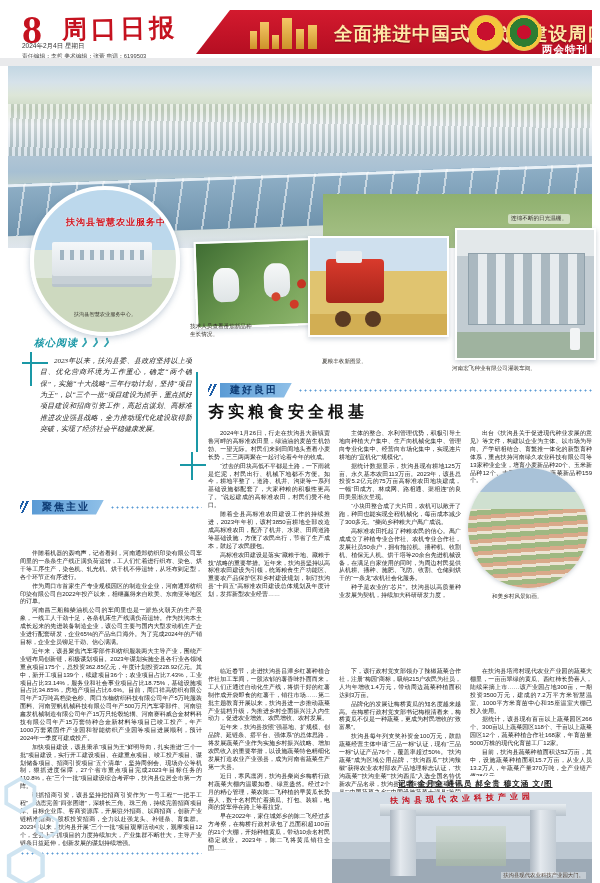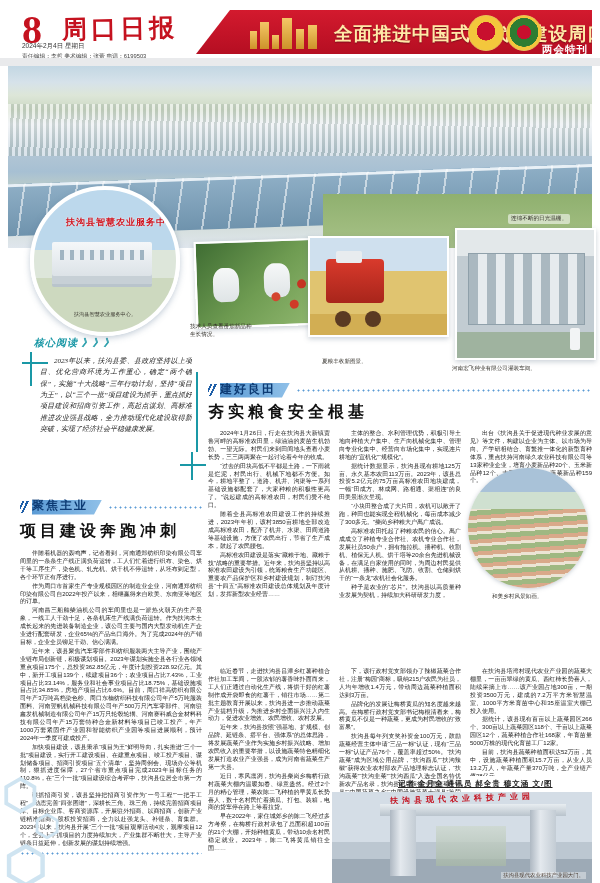--- a/index.html
+++ b/index.html
@@ -80,21 +80,21 @@
   
   .core-label{position:absolute;left:34px;top:336px;font:italic 900 10px "Liberation Serif",serif;color:#1a98a6;letter-spacing:1px;}
   .core-box{position:absolute;left:40px;top:356px;width:152px;height:118px;overflow:hidden;
     font:italic 7px/1.62 "Liberation Serif",serif;color:#222;text-align:justify;}
   .core-box p{margin:0;text-indent:2em;}
   .tick{position:absolute;background:#1a98a6;z-index:3;}
   
   .ribbon-row{position:absolute;display:flex;align-items:center;height:14px;}
   .slashes{width:10px;height:12px;margin-right:2px;
     background:linear-gradient(115deg,transparent 0 2px,#1f5fa8 2px 4px,transparent 4px 6px,#1f5fa8 6px 8px,transparent 8px);}
-  .ribbon{height:15px;line-height:13px;padding:0 14px 0 0;font-size:12px;font-weight:bold;color:#0d3b74;
+  .ribbon{height:15px;line-height:13px;padding:0 14px 0 10px;font-size:10px;font-weight:bold;color:#0d3b74;
     background:linear-gradient(90deg,#5b9bd5,#8fc0e8);clip-path:polygon(0 0,100% 0,calc(100% - 8px) 100%,0 100%);
     letter-spacing:2px;white-space:nowrap;}
   .dots{flex:1;height:3px;margin-left:6px;
     background:radial-gradient(circle,#5b9bd5 0.9px,transparent 1.1px) left center/5px 3px repeat-x;}
   .headline{position:absolute;font:900 16px "Liberation Serif",serif;color:#111;letter-spacing:4px;
     text-align:left;white-space:nowrap;}
   
   .body-col{position:absolute;font-size:6px;line-height:1.32;text-align:justify;color:#1c1c1c;overflow:hidden;}
   .body-col p{margin:0 0 1px 0;text-indent:2em;}
   .cols3{position:absolute;left:208px;display:flex;gap:9px;}
@@ -179,26 +179,25 @@
   <div class="core-label">核心阅读 》》》</div>
   <div class="tick" style="left:30px;top:352px;width:1.5px;height:34px;"></div>
   <div class="tick" style="left:22px;top:362px;width:26px;height:1.5px;"></div>
   <div class="tick" style="left:196px;top:372px;width:1.5px;height:80px;"></div>
   <div class="tick" style="left:180px;top:464px;width:26px;height:1.5px;"></div>
   <div class="tick" style="left:191px;top:452px;width:1.5px;height:28px;"></div>
   <div class="core-box">
     <p>2023年以来，扶沟县委、县政府坚持以上项目、优化营商环境为工作重心，确定“两个确保”，实施“十大战略”三年行动计划，坚持“项目为王”，以“三个一批”项目建设为抓手，重点抓好项目建设和招商引资工作，高起点谋划、高标准推进农业强县战略，全力推动现代化建设取得新突破，实现了经济社会平稳健康发展。</p>
   </div>
 
-  <div class="ribbon-row" style="left:20px;top:500px;width:182px;font-family:Liberation Mono, monospace;">
+  <div class="ribbon-row" style="left:20px;top:500px;width:182px;">
     <span class="slashes"></span>
     <span class="ribbon">聚焦主业</span>
     <span class="dots"></span>
   </div>
-  <div class="headline" style="left:20px;top:521px;width:182px;">项目建设奔跑冲刺</div>
   <div class="body-col" style="left:20px;top:550px;width:182px;height:296px;">
       <p>伴随着机器的轰鸣声，记者看到，河南通郑纺织印染有限公司车间里的一条条生产线正满负荷运转，工人们忙着进行织布、染色、烘干等工序生产，染色机、轧光机、烘干机不停运转，从坯布到定型，各个环节正有序进行。</p>
       <p>作为周口市首家生产专业规模园区的制造业企业，河南通郑纺织印染有限公司自2022年投产以来，相继赢得来自欧美、东南亚等地区的订单。</p>
       <p>河南昌三船舶柴油机公司的车间里也是一派热火朝天的生产景象，一线工人干劲十足，各条机床生产线满负荷运转。作为扶沟本土成长起来的先进装备制造企业，该公司主要与国内大型发动机生产企业进行配套研发，企业65%的产品出口海外。为了完成2024年的产销目标，企业全员铆足干劲、信心满满。</p>
       <p>近年来，该县聚焦汽车零部件和纺织服装两大主导产业，围绕产业链布局创新链，积极谋划项目。2023年谋划实施全县各行业各领域重点项目175个，总投资362.85亿元，年度计划投资228.92亿元。其中，新开工项目139个，续建项目36个；农业项目占比7.43%，工业项目占比33.14%，服务业和社会事业项目占比18.75%，基础设施项目占比34.85%，房地产项目占比6.6%。目前，周口祥高纺织有限公司年产3万吨高档染色纱、周口东楠纺织科技有限公司年产5万吨服装面料、河南翌帆机械科技有限公司年产500万只汽车零部件、河南驻鑫发机械制造有限公司年产15万只轮毂轮辋、河南赛科威合金材料科技有限公司年产15万套特种合金新材料等项目已竣工投产，年产1000万套紧固件产业园和智能纺织产业园等项目进展顺利，预计2024年一季度可建成投产。</p>
       <p>加快项目建设，该县秉承“项目为王”鲜明导向，扎实推进“三个一批”项目建设，实行开工建设项目、在建重点项目、竣工投产项目、谋划储备项目、招商引资项目“五个清单”，坚持周例会、现场办公等机制，狠抓进度保障，27个省市重点项目完成2023年目标任务的110.8%，在“三个一批”项目建设综合考评中，扶沟县位居全市第一方阵。</p>
       <p>狠抓招商引资，该县坚持把招商引资作为“一号工程”“一把手工程”，动态完善“四张图谱”，深耕长三角、珠三角，持续完善招商项目库、目标企业库、客商资源库，开展驻外招商、以商招商，创新产业链精准招商、股权投资招商，全力以赴强龙头、补链条、育集群。2023年以来，扶沟县开展“三个一批”项目观摩活动4次，观摩项目12个，全县上下抓项目的力度持续加大，产业集群不断壮大，主导产业链条日益延伸，创新发展的谋划持续增强。</p>
     </div>
   <div class="dotline" style="left:20px;top:852px;width:182px;"></div>
 

